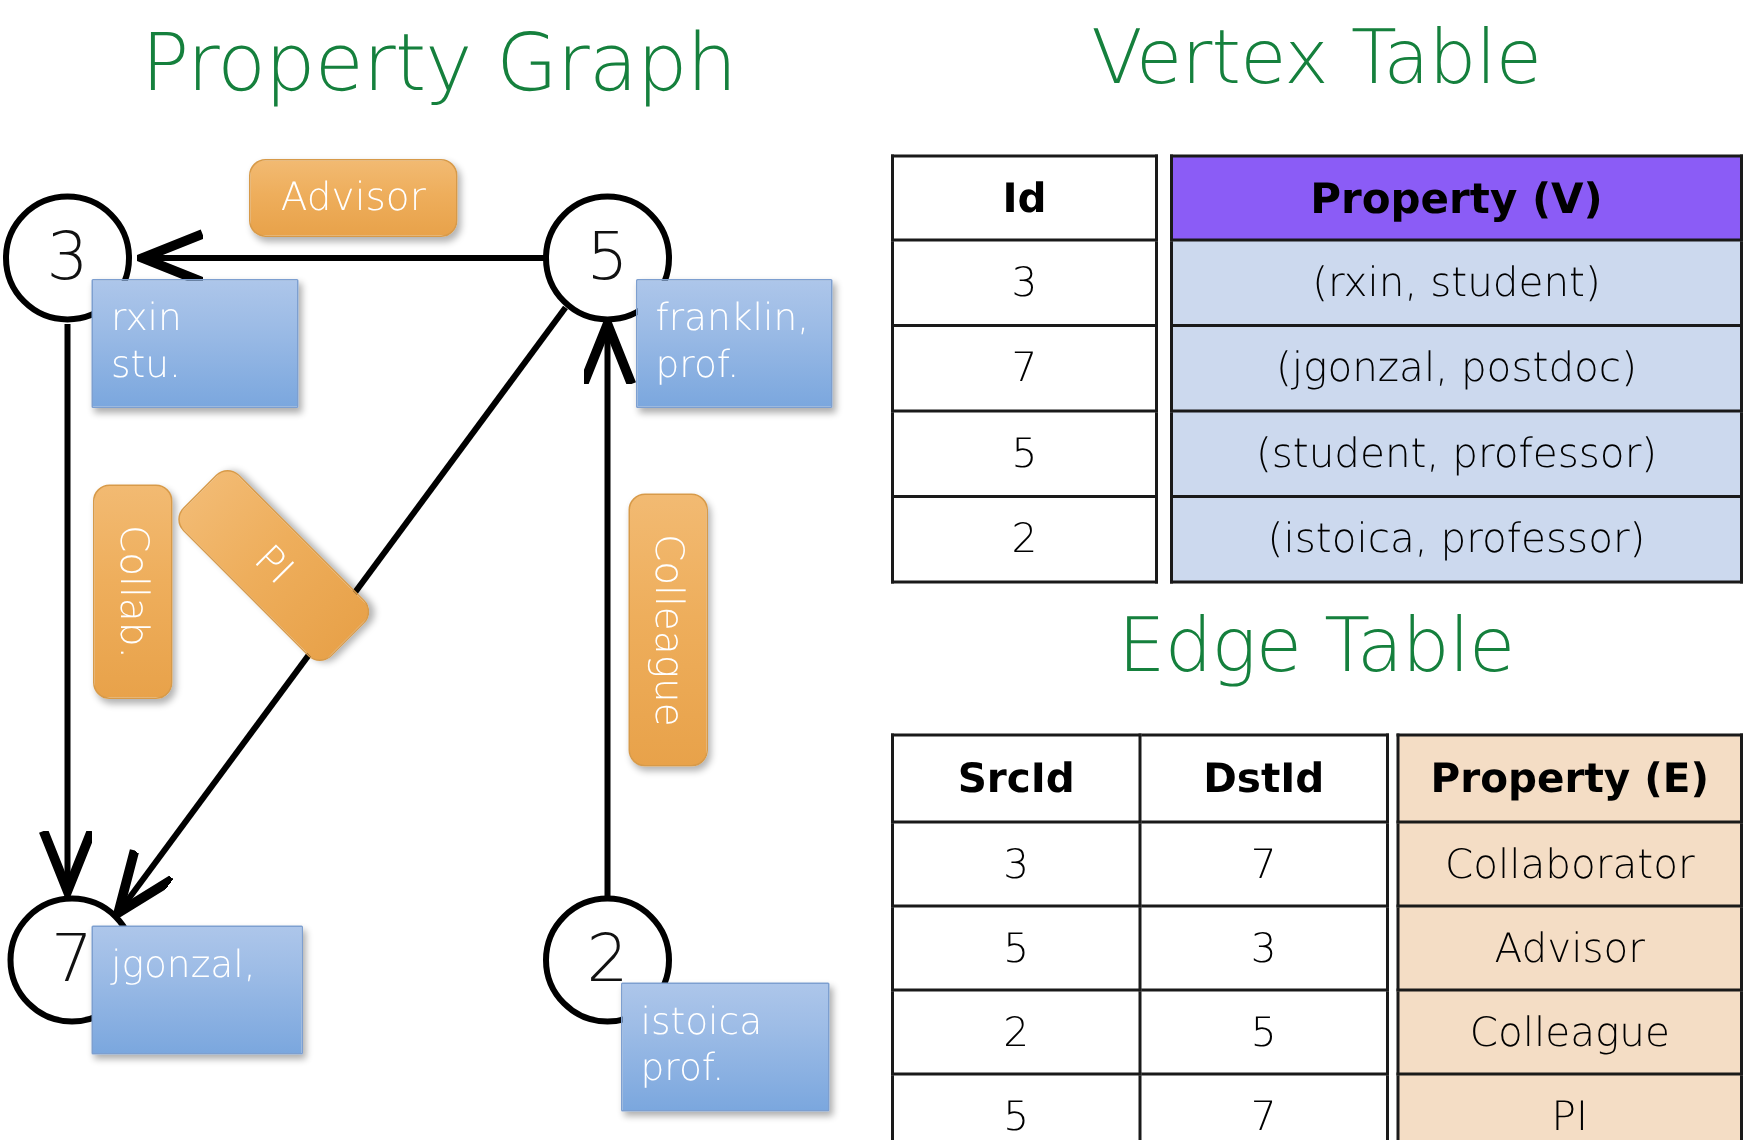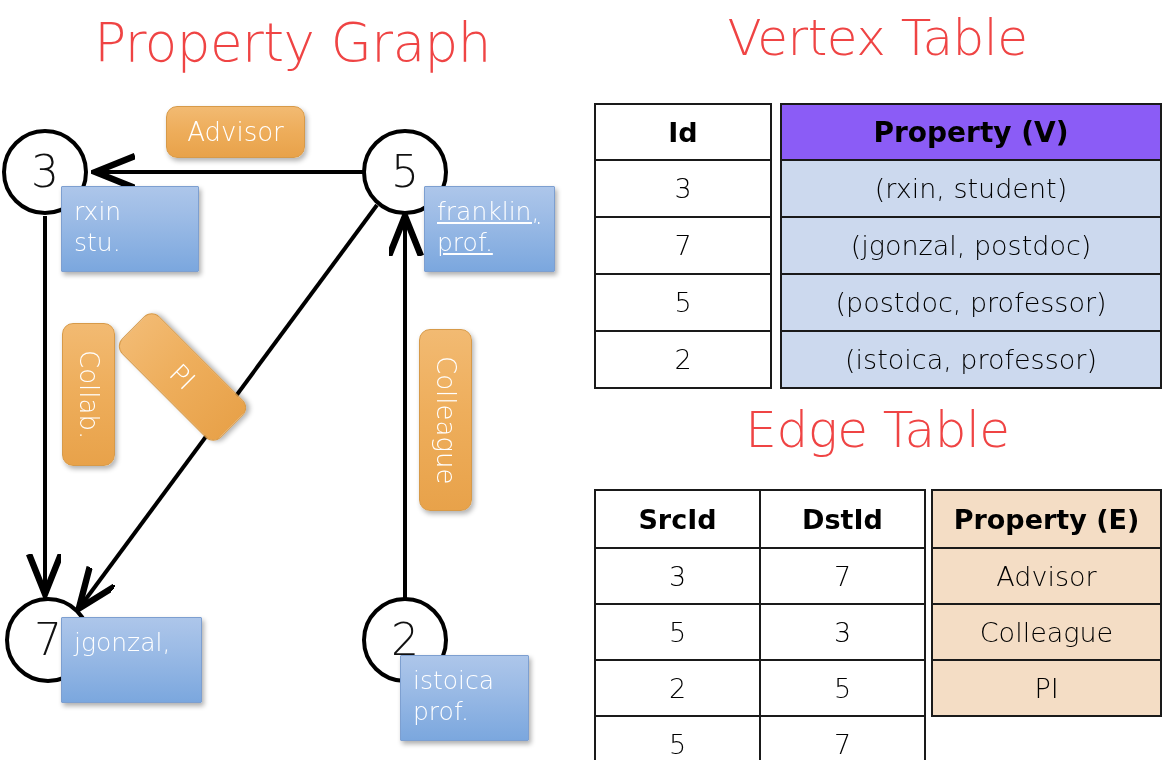--- a/index.html
+++ b/index.html
@@ -15,21 +15,21 @@
     overflow: hidden;
     font-family: "Liberation Sans", sans-serif;
     color: #000;
   }
 
   
   .section-title {
     position: absolute;
     font-family: "DejaVu Sans", sans-serif;
     font-weight: 300;
-    color: #ef4444;
+    color: #15803d;
     white-space: nowrap;
     letter-spacing: -0.5px;
   }
   #title-property-graph {
     left: 0; top: 12px; width: 585px;
     text-align: center;
     font-size: 53px;
     line-height: 62px;
   }
   #title-vertex-table {
@@ -201,28 +201,28 @@
     <span>7</span>
   </div>
   <div class="vertex-node" style="left:362px; top:597px;">
     <span>2</span>
   </div>
 
   <div class="prop-box" style="left:61px; top:186px; width:138px; height:86px;">
     <div>rxin</div>
     <div>stu.</div>
   </div>
-  <div class="prop-box" style="left:424px; top:186px; width:131px; height:86px;text-decoration:underline;">
+  <div class="prop-box" style="left:424px; top:186px; width:131px; height:86px;">
     <div>franklin,</div>
     <div>prof.</div>
   </div>
   <div class="prop-box" style="left:61px; top:617px; width:141px; height:86px;">
     <div>jgonzal,</div>
   </div>
-  <div class="prop-box" style="left:400px; top:655px; width:129px; height:86px;">
+  <div class="prop-box" style="left:414px; top:655px; width:139px; height:86px;">
     <div>istoica</div>
     <div>prof.</div>
   </div>
 
   <div class="edge-label" style="left:166px; top:106px; width:139px; height:52px;">
     <span>Advisor</span>
   </div>
 
   <div class="edge-label vertical" style="left:62px; top:323px; width:53px; height:143px;">
     <span>Collab.</span>
@@ -268,21 +268,21 @@
     </tr>
   </thead>
   <tbody>
     <tr>
       <td>(rxin, student)</td>
     </tr>
     <tr>
       <td>(jgonzal, postdoc)</td>
     </tr>
     <tr>
-      <td>(postdoc, professor)</td>
+      <td>(student, professor)</td>
     </tr>
     <tr>
       <td>(istoica, professor)</td>
     </tr>
   </tbody>
 </table>
 
 <div class="section-title" id="title-edge-table">Edge Table</div>
 
 <table class="tbl" id="edge-src-dst-table">
@@ -317,20 +317,23 @@
 </table>
 
 <table class="tbl" id="edge-prop-table">
   <thead>
     <tr>
       <th>Property (E)</th>
     </tr>
   </thead>
   <tbody>
     <tr>
+      <td>Collaborator</td>
+    </tr>
+    <tr>
       <td>Advisor</td>
     </tr>
     <tr>
       <td>Colleague</td>
     </tr>
     <tr>
       <td>PI</td>
     </tr>
   </tbody>
 </table>

